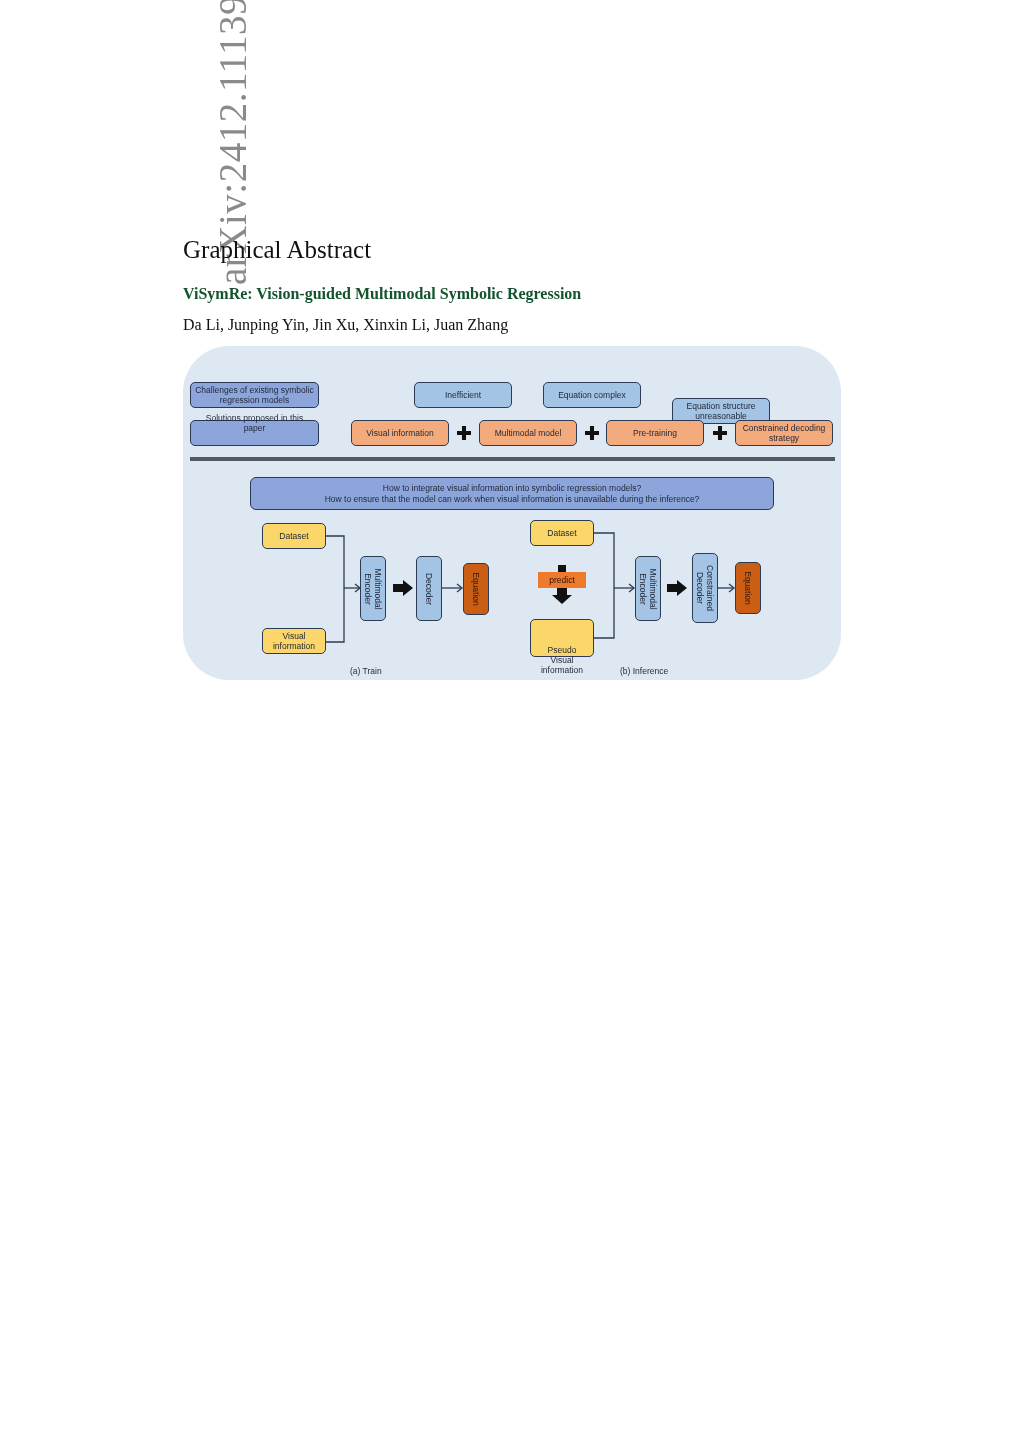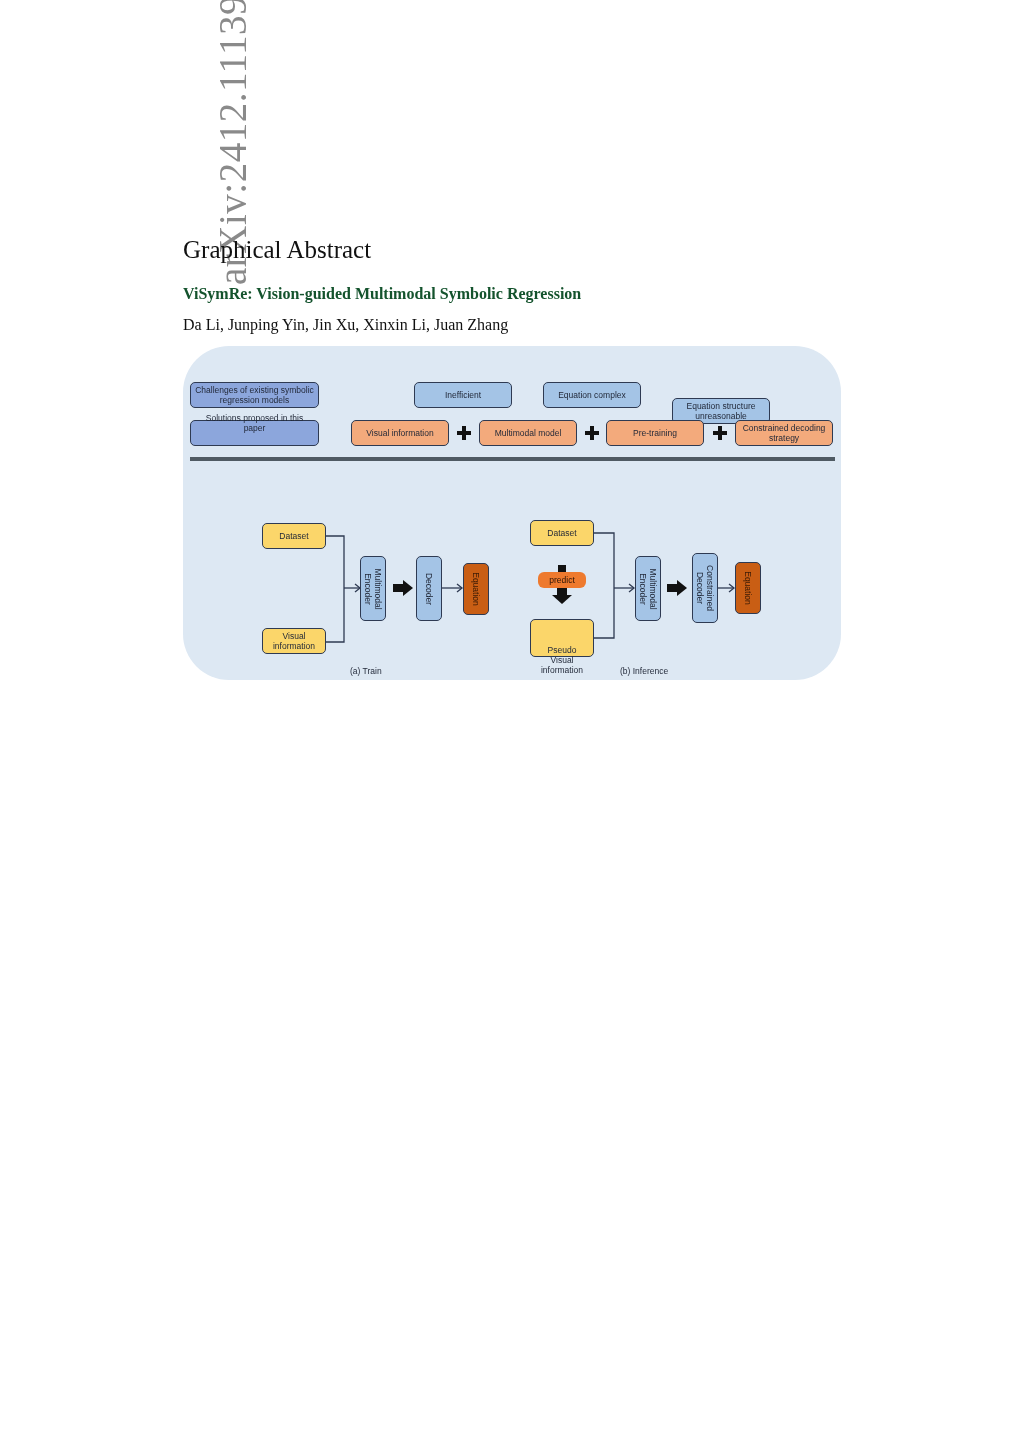--- a/index.html
+++ b/index.html
@@ -50,21 +50,21 @@
   }
   .caption { position: absolute; font-size: 8.5px; color: #1f2636; }
   svg.conn { position: absolute; left: 0; top: 0; width: 658px; height: 334px; pointer-events: none; }
   .fat-arrow { position: absolute; width: 20px; height: 16px; }
   .fat-arrow::before { content: ""; position: absolute; left: 0; top: 4px; width: 10px; height: 8px; background: #111; }
   .fat-arrow::after { content: ""; position: absolute; left: 10px; top: 0; border-left: 10px solid #111; border-top: 8px solid transparent; border-bottom: 8px solid transparent; }
   .down-arrow-top { position: absolute; width: 8px; height: 8px; background: #111; }
   .down-arrow { position: absolute; width: 20px; height: 16px; }
   .down-arrow::before { content: ""; position: absolute; left: 5px; top: 0; width: 10px; height: 7px; background: #111; }
   .down-arrow::after { content: ""; position: absolute; left: 0; top: 7px; border-top: 9px solid #111; border-left: 10px solid transparent; border-right: 10px solid transparent; }
-  .predict { position: absolute; background: #ee7a2e; color: #2a1306; font-size: 8.5px; display: flex; align-items: center; justify-content: center; border-radius: 6px; }
+  .predict { position: absolute; background: #ee7a2e; color: #2a1306; font-size: 8.5px; display: flex; align-items: center; justify-content: center; }
 </style>
 </head>
 <body>
 
 <div class="arxiv-stamp">
     <span>arXiv:2412.11139v1</span>
   </div>
 
 <div class="ga-title">Graphical Abstract</div>
 <div class="paper-title">ViSymRe: Vision-guided Multimodal Symbolic Regression</div>
@@ -115,20 +115,24 @@
   <div class="box orange" style="left:423px;top:74px;width:98px;height:26px;">
       <span>Pre-training</span>
     </div>
   <div class="plus" style="left:530px;top:80px;"></div>
   <div class="box orange" style="left:552px;top:74px;width:98px;height:26px;">
       <span>Constrained decoding strategy</span>
     </div>
 
   <div class="divider"></div>
 
+  <div class="question">
+    <div>How to integrate visual information into symbolic regression models?</div>
+    <div>How to ensure that the model can work when visual information is unavailable during the inference?</div>
+  </div>
 
   <div class="box yellow" style="left:79px;top:177px;width:64px;height:25px;">
       <span>Dataset</span>
     </div>
   <div class="box yellow" style="left:79px;top:282px;width:64px;height:26px;">
       <span>Visual information</span>
     </div>
   <div class="box light-blue vert" style="left:177px;top:210px;width:26px;height:65px;">
       <span style="white-space:normal;width:60px;">Multimodal Encoder</span>
     </div>

